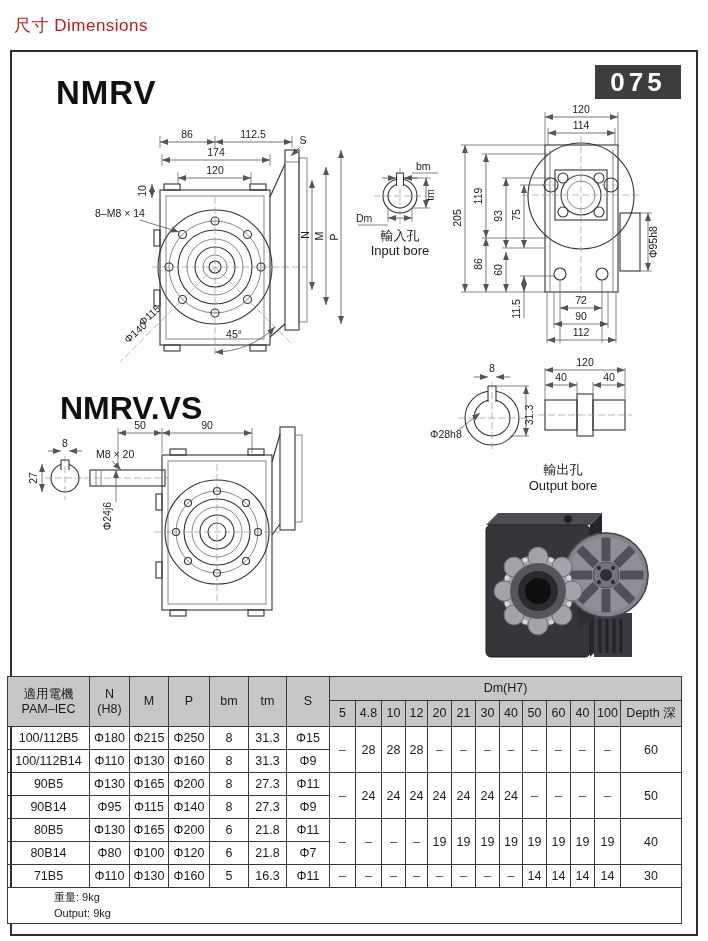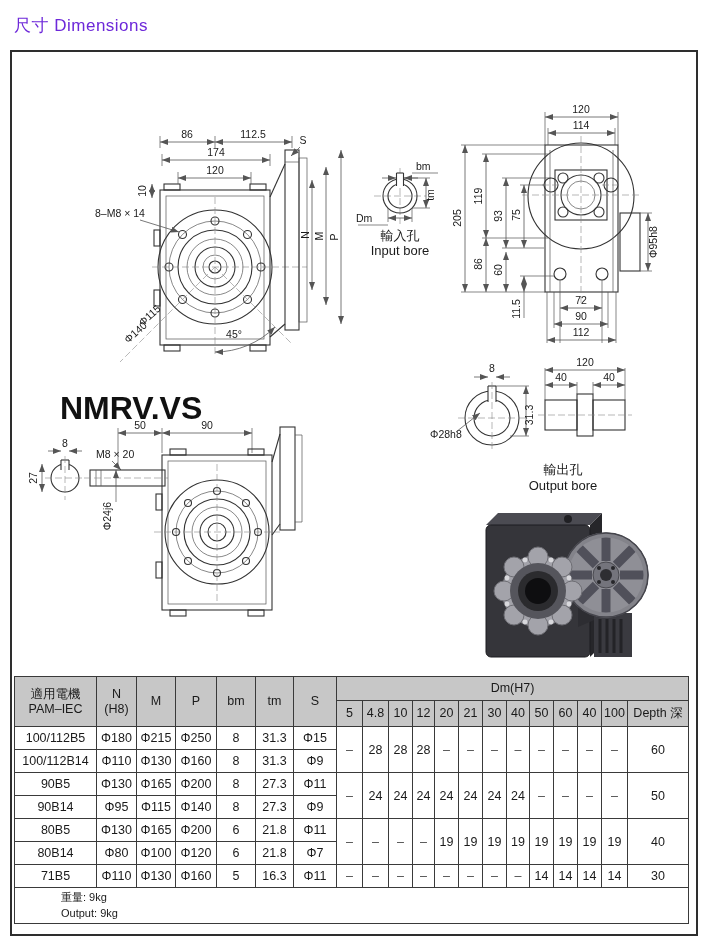--- a/index.html
+++ b/index.html
@@ -1,51 +1,53 @@
 <!DOCTYPE html>
 <html><head>
 <meta charset="utf-8">
 <style>
   *{margin:0;padding:0;box-sizing:border-box}
   html,body{width:708px;height:941px;background:#fff;overflow:hidden;
     font-family:"Liberation Sans","DejaVu Sans",sans-serif;color:#1a1a1a}
   .abs{position:absolute}
   #page{position:relative;width:708px;height:941px;background:#fff}
-  .page-heading{left:14px;top:14px;font-size:17px;letter-spacing:.5px;color:#6d28d9}
+  .page-heading{left:14px;top:14px;font-size:17px;letter-spacing:.5px;color:#b91c1c}
   .panel{left:10px;top:50px;width:688px;height:886px;border:2px solid #2e2e2e;background:#fff}
   .series-title{left:56px;top:74px;font-size:33px;font-weight:bold;letter-spacing:1px;color:#111}
   .vs-title{left:60px;top:390px;font-size:32px;font-weight:bold;color:#111}
   .badge{left:595px;top:65px;width:86px;height:34px;background:#3d3d3d;color:#fff;
     font-size:26px;font-weight:bold;letter-spacing:4px;display:flex;align-items:center;justify-content:center}
   
   svg{overflow:visible}
   svg text{font-family:"Liberation Sans","DejaVu Sans",sans-serif;font-size:10.5px;fill:#1a1a1a}
   svg text.cap{font-size:13px}
   .ln{stroke:#333;stroke-width:1.1;fill:none}
   .thin{stroke:#555;stroke-width:.7;fill:none}
   .dim{stroke:#555;stroke-width:.8;fill:none}
   .cl{stroke:#888;stroke-width:.6;fill:none;stroke-dasharray:7 3}
   
-  .tbl{left:14px;top:676px}
+  .tbl{left:7px;top:676px}
   table.dims{border-collapse:collapse;table-layout:fixed;width:674px;font-size:12.5px}
   .dims th,.dims td{border:1px solid #3a3a3a;text-align:center;vertical-align:middle;padding:0;font-weight:normal}
   .dims thead th{background:#c7c7c7;font-size:12.5px;line-height:1.15}
   .dims tr.h1{height:24px}
   .dims tr.h2{height:26px}
   .dims tbody tr{height:23px}
   .dims td.dash{color:#444}
   .dims tr.note-row td{height:36px;text-align:left;padding-left:46px;font-size:11px;line-height:1.4;background:#fff}
 </style>
 </head>
 <body>
 
 <div id="page">
 
   <div class="abs page-heading">尺寸 Dimensions</div>
   <div class="abs panel"></div>
+  <div class="abs series-title">NMRV</div>
+  <div class="abs badge">075</div>
   <div class="abs vs-title">NMRV.VS</div>
 
   <svg class="abs" style="left:60px;top:122px" width="298" height="258" viewBox="0 0 298 258">
     <defs>
       <marker id="fv-a" markerWidth="9" markerHeight="7" refX="8" refY="3" orient="auto-start-reverse" markerUnits="userSpaceOnUse">
         <path d="M0,0L8,3L0,6Z" fill="#555"></path>
       </marker>
     </defs>
 
     <rect class="ln" x="100" y="68" width="110" height="155"></rect>

